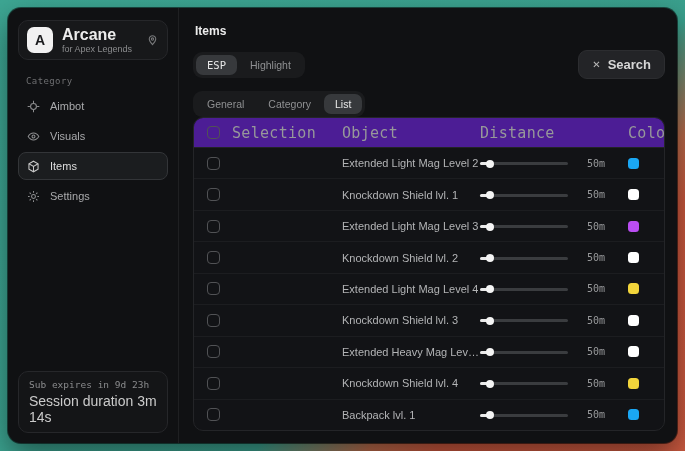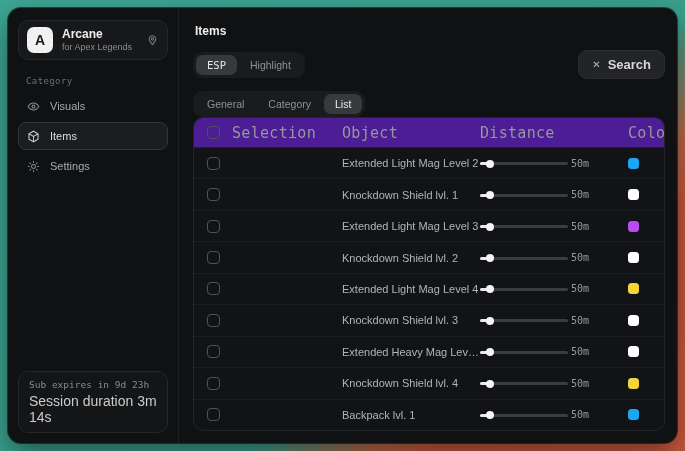--- a/index.html
+++ b/index.html
@@ -23,21 +23,21 @@
   .brand-card {
     display:flex; align-items:center; gap:9px;
     border:1px solid #26272a; background:#17181a; border-radius:10px;
     padding:5px 8px; height:40px;
   }
   .logo {
     width:26px; height:26px; border-radius:7px; background:#f1f1f1; color:#1a1b1d;
     display:flex; align-items:center; justify-content:center; font-weight:bold; font-size:14px;
   }
   .brand-text { flex:1; line-height:1.2; }
-  .brand-name { font-size:12px; font-weight:bold; color:#ececec; }
+  .brand-name { font-size:16px; font-weight:bold; color:#ececec; }
   .brand-sub { font-size:9px; color:#8b8c8e; }
   .pin-btn { color:#77787a; display:flex; align-items:center; cursor:pointer; }
 
   .cat-label { font-size:9px; color:#6e6f71; margin:16px 6px 6px 8px; letter-spacing:.4px; }
 
   .nav-item {
     display:flex; align-items:center; gap:10px; height:28px; margin:2px 0;
     padding:0 8px; border-radius:8px; border:1px solid transparent; cursor:pointer;
     color:#a9aaac; font-size:11px;
   }
@@ -87,21 +87,21 @@
   .trow { flex:1; border-bottom:1px solid #1c1d20; min-height:30px; }
   .trow:last-child { border-bottom:none; }
   .cell { display:flex; align-items:center; min-width:0; }
   .c-check { justify-content:center; }
   .c-color { justify-content:flex-start; }
   .checkbox {
     width:13px; height:13px; border:1.5px solid #515255; border-radius:4px; background:transparent;
     display:inline-block; cursor:pointer;
   }
   .obj-name { font-size:11px; color:#b3b4b6; white-space:nowrap; overflow:hidden; text-overflow:ellipsis; }
-  .c-dist { gap:3px; padding-right:4px; }
+  .c-dist { gap:19px; padding-right:4px; }
   .slider { position:relative; width:88px; height:10px; display:inline-block; cursor:pointer; flex:0 0 88px; }
   .slider .track { position:absolute; left:0; right:0; top:4px; height:3px; background:#3a3c3f; border-radius:2px; }
   .slider .fill { position:absolute; left:0; top:4px; width:9px; height:3px; background:#e9e9e9; border-radius:2px; }
   .slider .handle { position:absolute; left:6px; top:1.5px; width:8px; height:8px; background:#f4f4f4; border-radius:50%; }
   .dist-val { font-size:10px; color:#98999b; }
   .swatch { width:11px; height:11px; border-radius:3.5px; display:inline-block; cursor:pointer; }
 
   svg { display:block; }
 </style>
 </head>
@@ -119,20 +119,29 @@
       <span class="pin-btn">
         <svg width="13" height="13" viewBox="0 0 16 16" fill="none" stroke="currentColor" stroke-width="1.3">
           <path d="M8 2.2a4 4 0 0 1 4 4c0 2.8-4 7-4 7s-4-4.2-4-7a4 4 0 0 1 4-4z"></path>
           <circle cx="8" cy="6.2" r="1.4"></circle>
         </svg>
       </span>
     </div>
 
     <div class="cat-label mono">Category</div>
 
+    <div class="nav-item">
+      <span class="nicon">
+        <svg width="13" height="13" viewBox="0 0 16 16" fill="none" stroke="currentColor" stroke-width="1.3">
+          <circle cx="8" cy="8" r="3.6"></circle>
+            <path d="M8 .8v2.8M8 12.4v2.8M.8 8h2.8M12.4 8h2.8"></path>
+        </svg>
+      </span>
+      <span>Aimbot</span>
+    </div>
 
     <div class="nav-item">
       <span class="nicon">
         <svg width="13" height="13" viewBox="0 0 16 16" fill="none" stroke="currentColor" stroke-width="1.3">
           <path d="M1.5 8s2.4-4.2 6.5-4.2S14.5 8 14.5 8s-2.4 4.2-6.5 4.2S1.5 8 1.5 8z"></path>
             <circle cx="8" cy="8" r="1.8"></circle>
         </svg>
       </span>
       <span>Visuals</span>
     </div>

